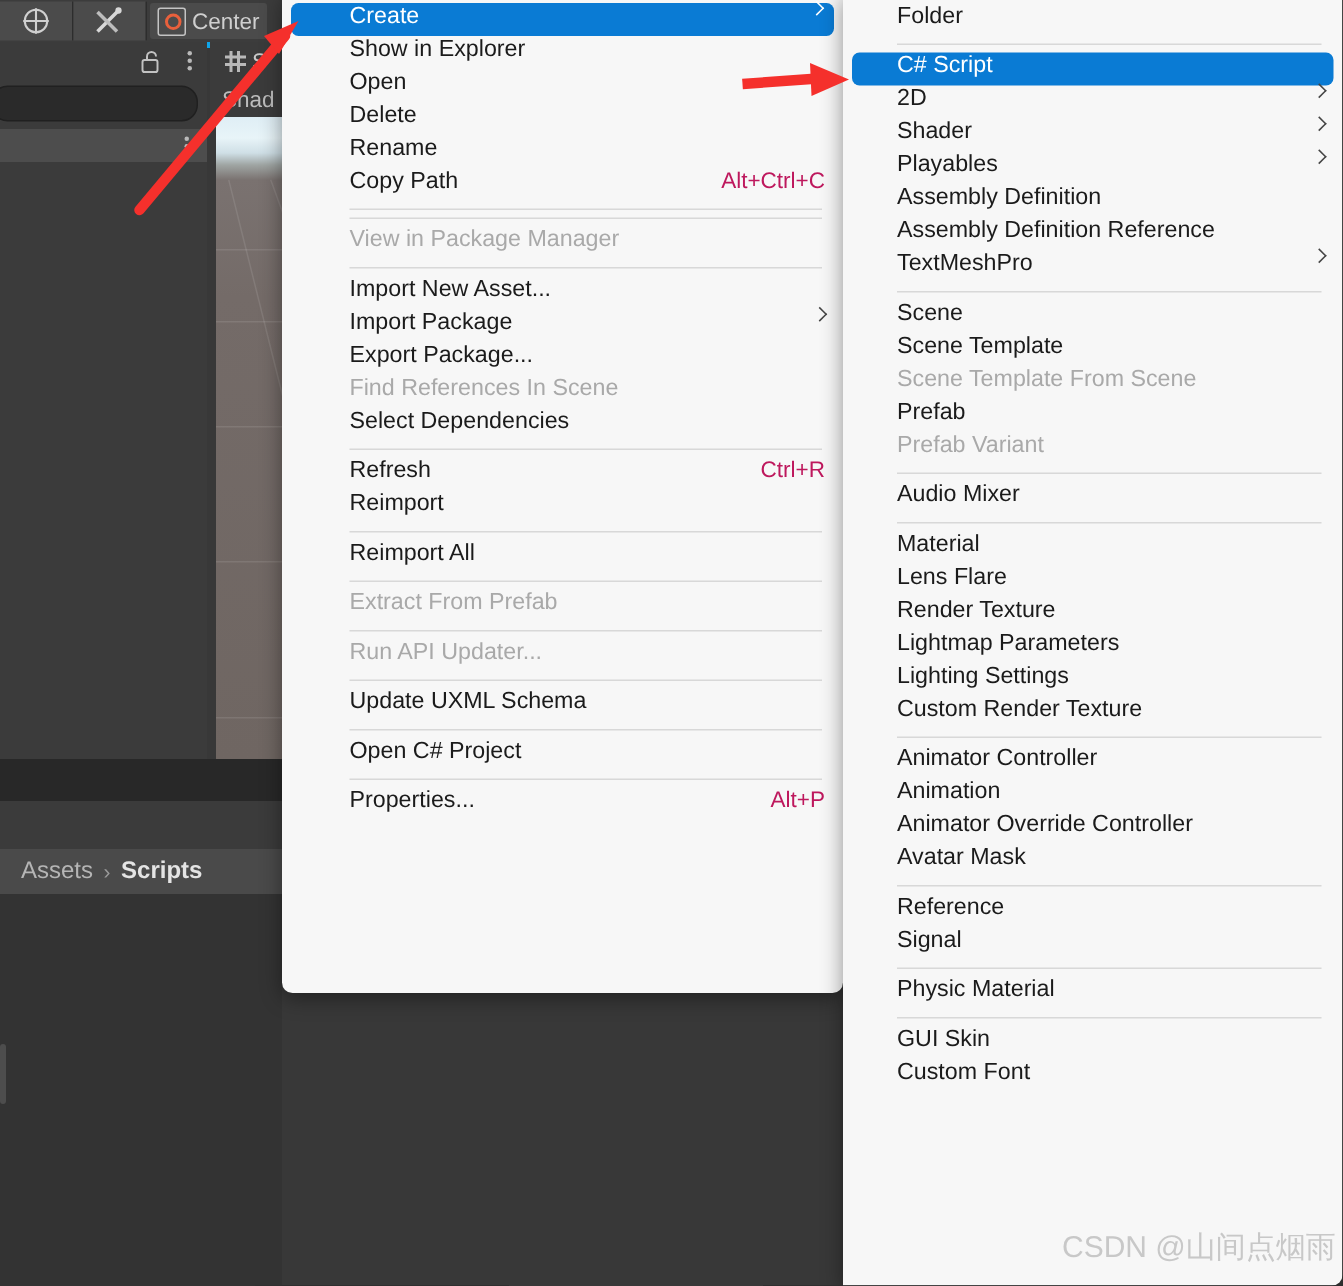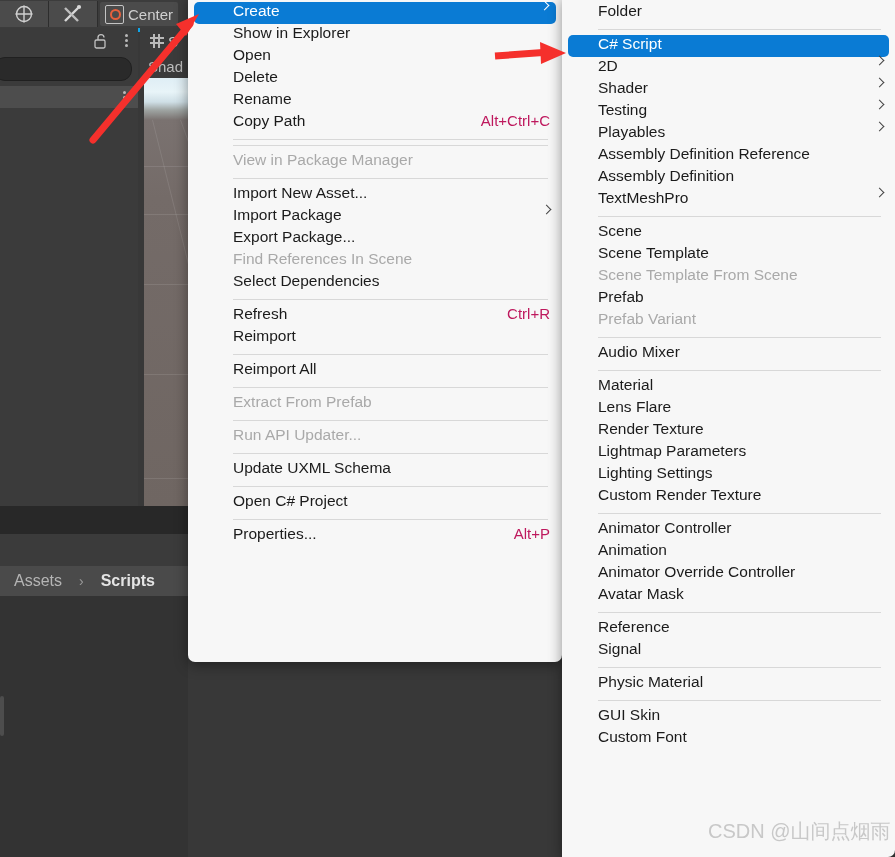--- a/index.html
+++ b/index.html
@@ -200,21 +200,21 @@
   }
   .breadcrumb-bar {
     position: absolute;
     left: 0; top: 60px;
     width: 100%; height: 30px;
     background: #4a4a4a;
     display: flex;
     align-items: center;
     padding-left: 14px;
     box-sizing: border-box;
-    gap: 17px;
+    gap: 7px;
   }
   .crumb-assets { color: #b5b5b5; font-size: 16px; }
   .crumb-sep    { color: #9a9a9a; font-size: 14px; }
   .crumb-scripts{ color: #e4e4e4; font-size: 16px; font-weight: bold; }
   .project-body {
     position: absolute;
     left: 0; top: 90px;
     width: 100%; height: 261px;
     background: #333333;
   }
@@ -478,32 +478,28 @@
       </div>
       <div class="menu-item">
         <span class="label">2D</span>
         <span class="chev"></span>
       </div>
       <div class="menu-item">
         <span class="label">Shader</span>
         <span class="chev"></span>
       </div>
       <div class="menu-item">
-        <span class="label">Testing</span>
-        <span class="chev"></span>
-      </div>
-      <div class="menu-item">
         <span class="label">Playables</span>
         <span class="chev"></span>
       </div>
       <div class="menu-item">
+        <span class="label">Assembly Definition</span>
+      </div>
+      <div class="menu-item">
         <span class="label">Assembly Definition Reference</span>
-      </div>
-      <div class="menu-item">
-        <span class="label">Assembly Definition</span>
       </div>
       <div class="menu-item">
         <span class="label">TextMeshPro</span>
         <span class="chev"></span>
       </div>
       <div class="menu-sep"></div>
       <div class="menu-item">
         <span class="label">Scene</span>
       </div>
       <div class="menu-item">

